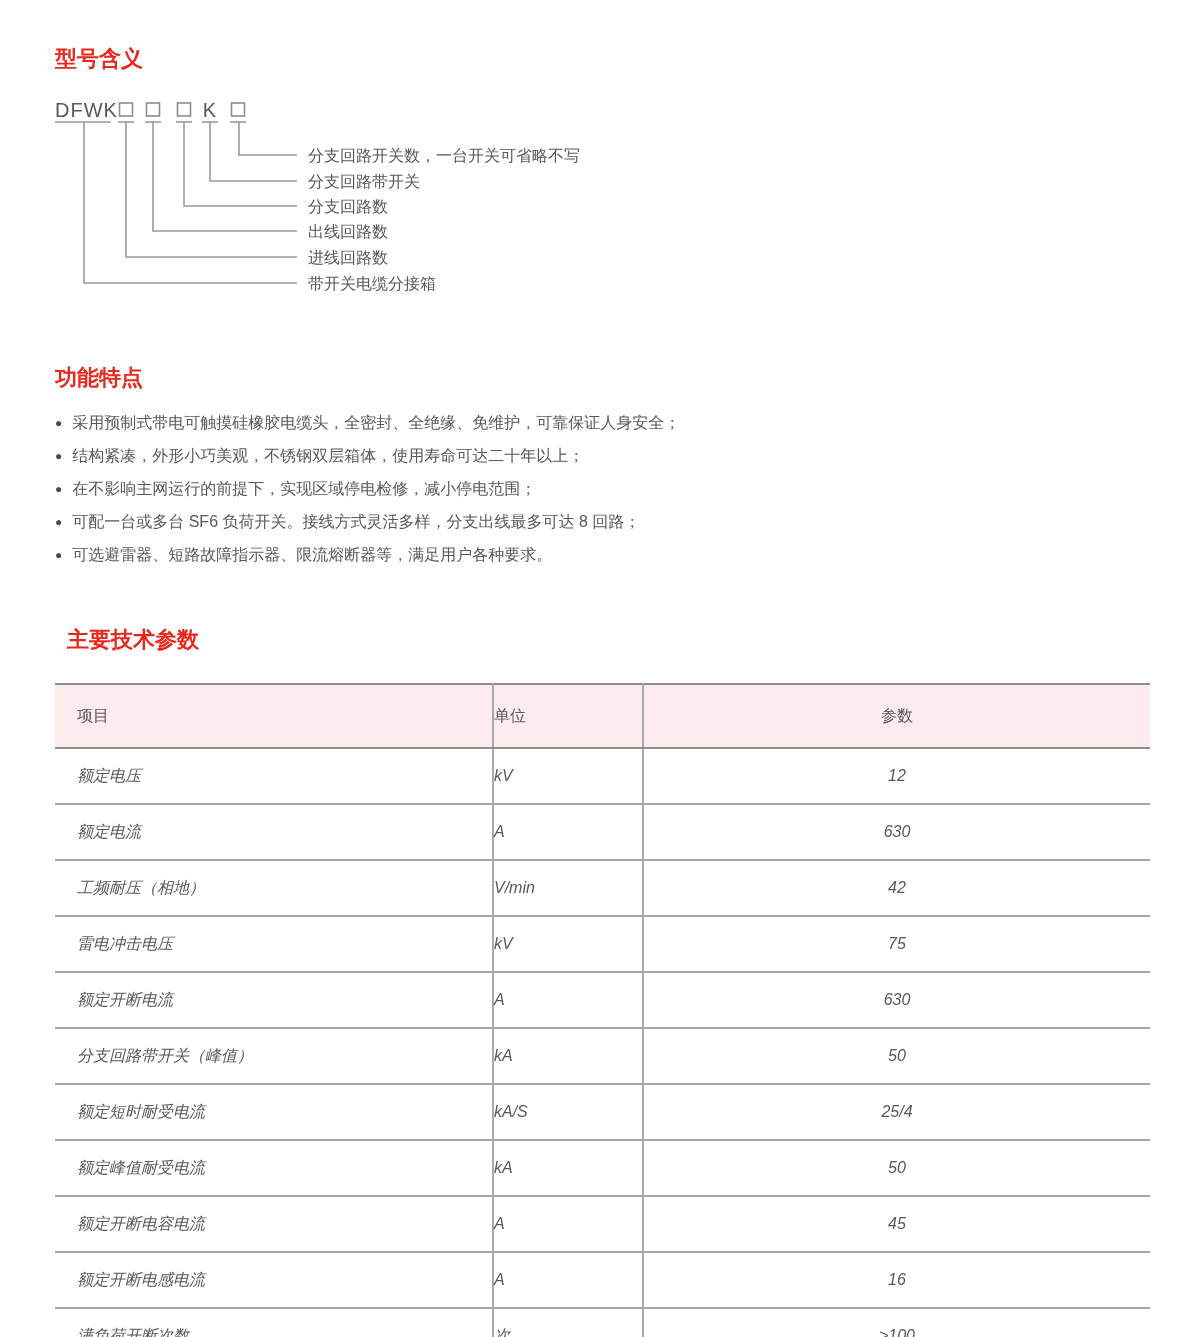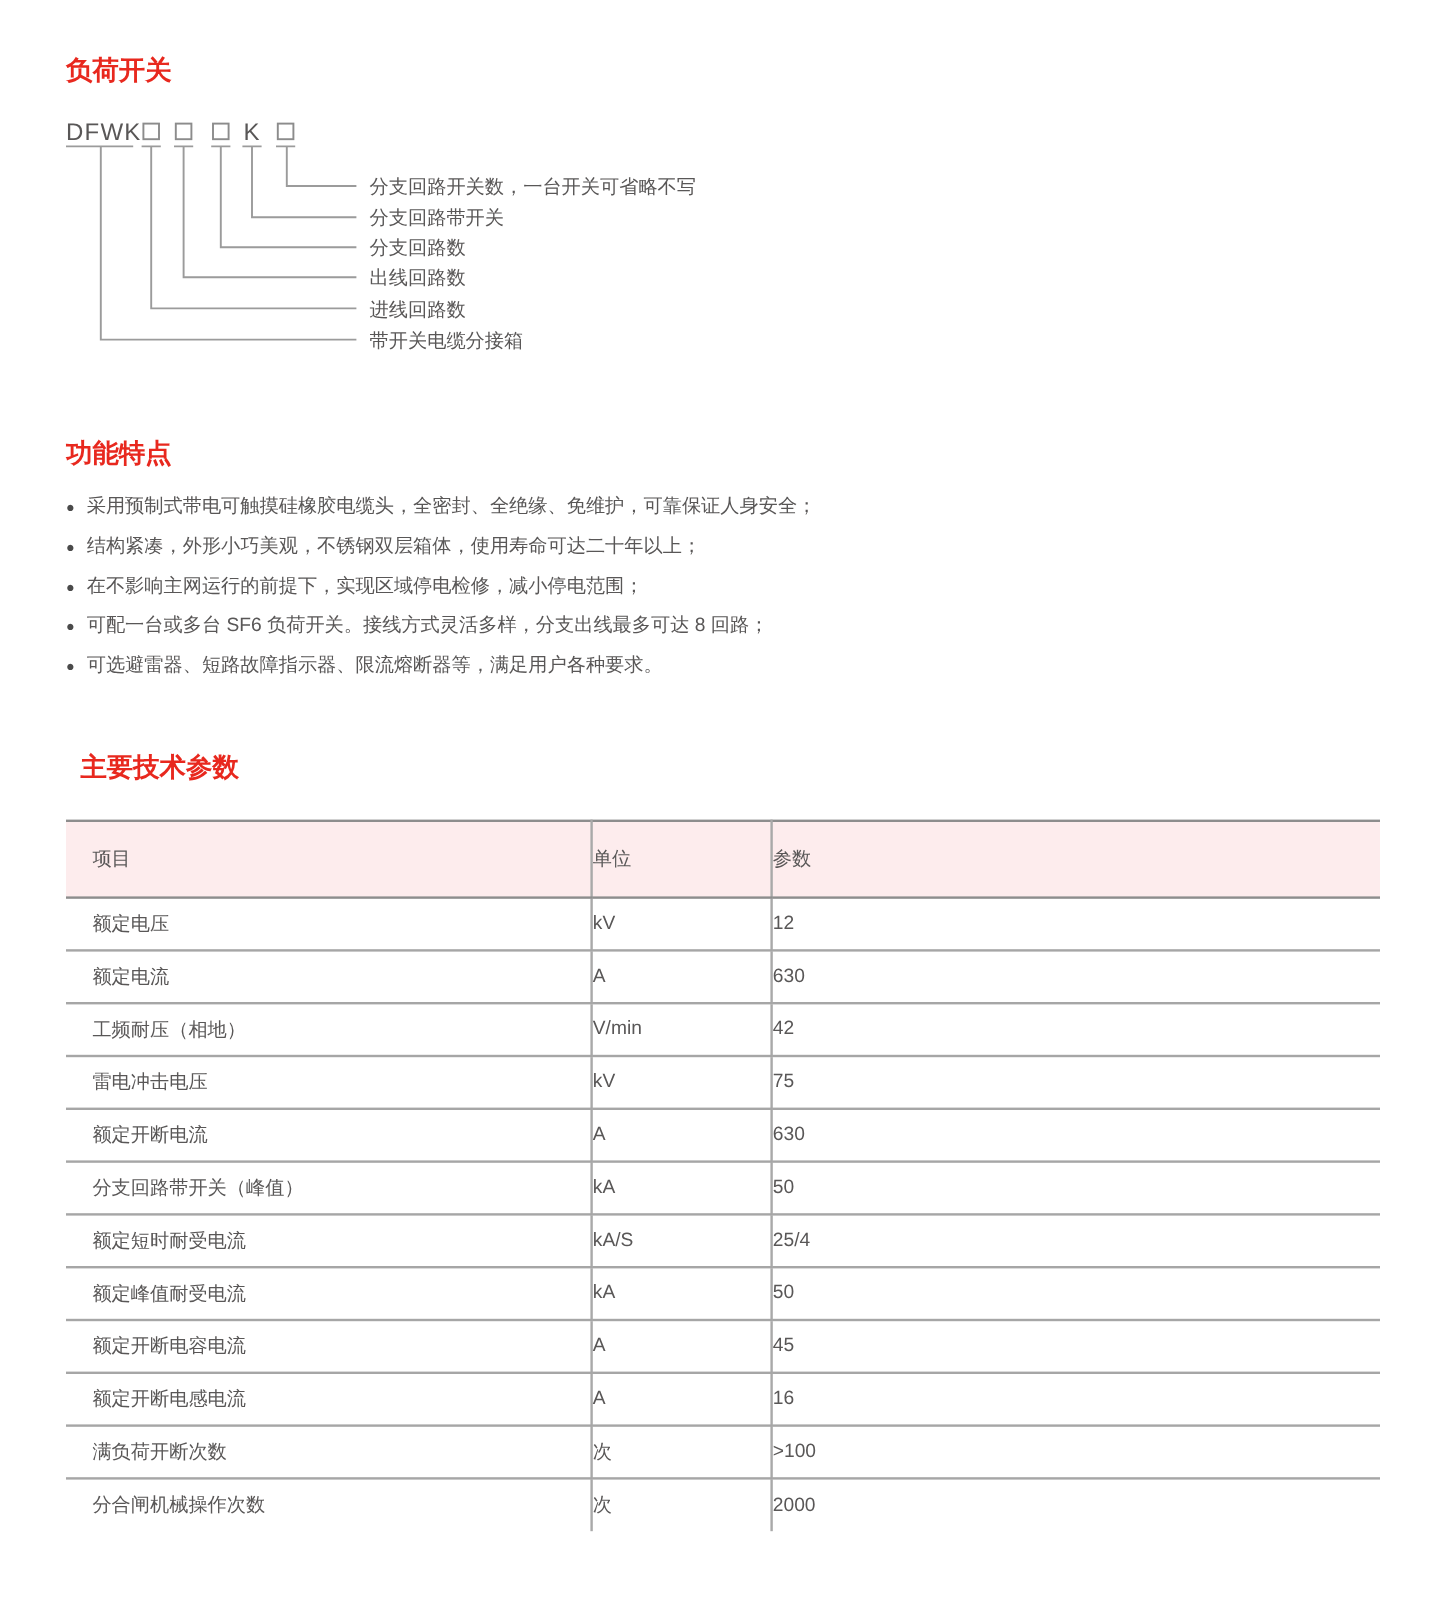--- a/index.html
+++ b/index.html
@@ -45,34 +45,34 @@
     font-size: 16px; color: #595757;
     table-layout: fixed;
   }
   table.params th {
     background: #fdeced;
     border-top: 2px solid #8d8d8d;
     border-bottom: 2px solid #8d8d8d;
     height: 64px;
     font-weight: normal;
   }
-  table.params td { height: 44px; border-bottom: 2px solid #a6a6a6; }
+  table.params td { height: 56px; border-bottom: 2px solid #a6a6a6; font-style: italic; }
   table.params tbody tr:last-child td { border-bottom: none; }
   .col-item  { width: 438px; text-align: left; padding-left: 22px;
                border-right: 2px solid #a9a9a9; }
   .col-unit  { width: 150px; text-align: left;
                border-right: 2px solid #a9a9a9; }
-  .col-value { text-align: left; }
+  .col-value { text-align: center; }
 </style>
 </head>
 <body>
 
 <div class="wrapper">
 
-  <h2 class="section-title" id="model-title">负荷开关</h2>
+  <h2 class="section-title" id="model-title">型号含义</h2>
 
   <svg id="diagram-svg" width="1095" height="212" viewBox="0 0 1095 212">
 
     <text class="code-text" x="0" y="25">DFWK</text>
 
     <rect x="64.5" y="11" width="13" height="13"></rect>
     <rect x="91.5" y="11" width="13" height="13"></rect>
     <rect x="122.5" y="11" width="13" height="13"></rect>
     <text class="code-text" x="155" y="25" text-anchor="middle">K</text>
     <rect x="176.5" y="11" width="13" height="13"></rect>

